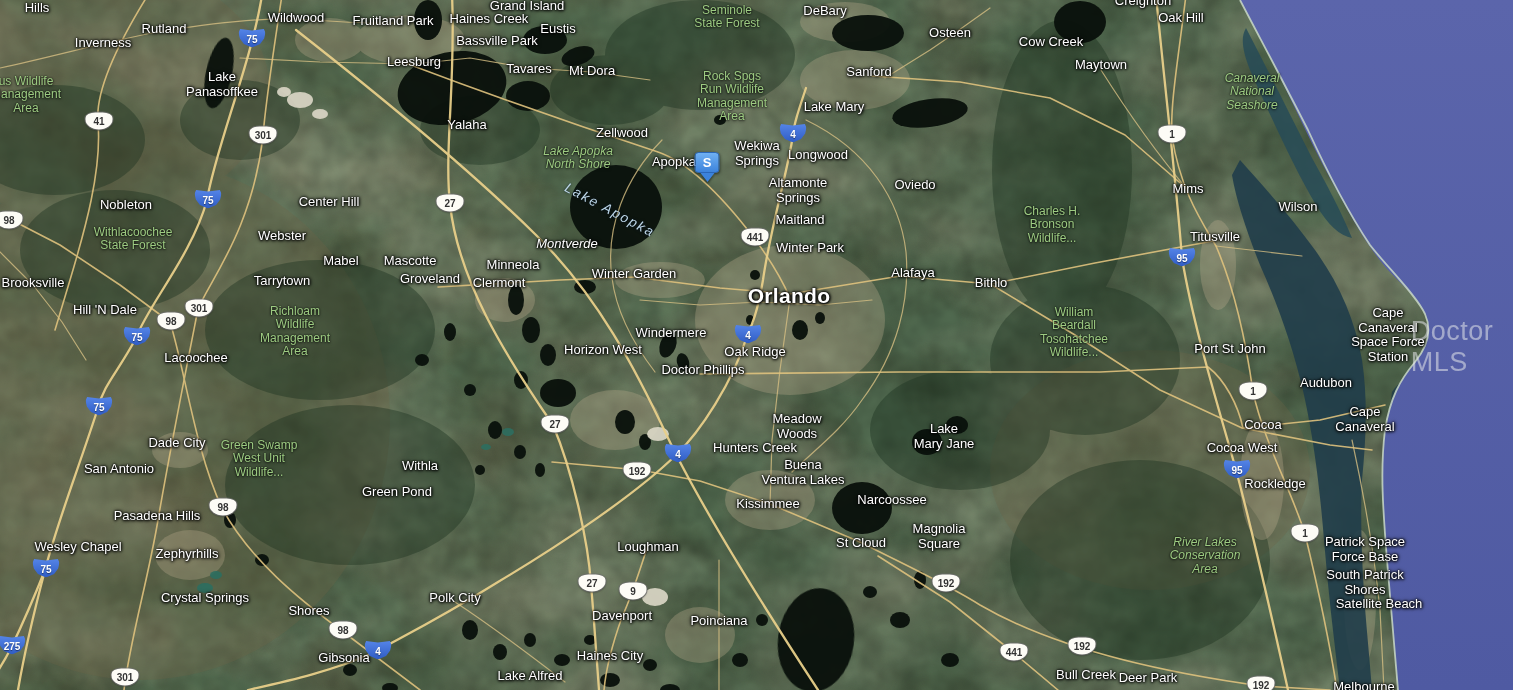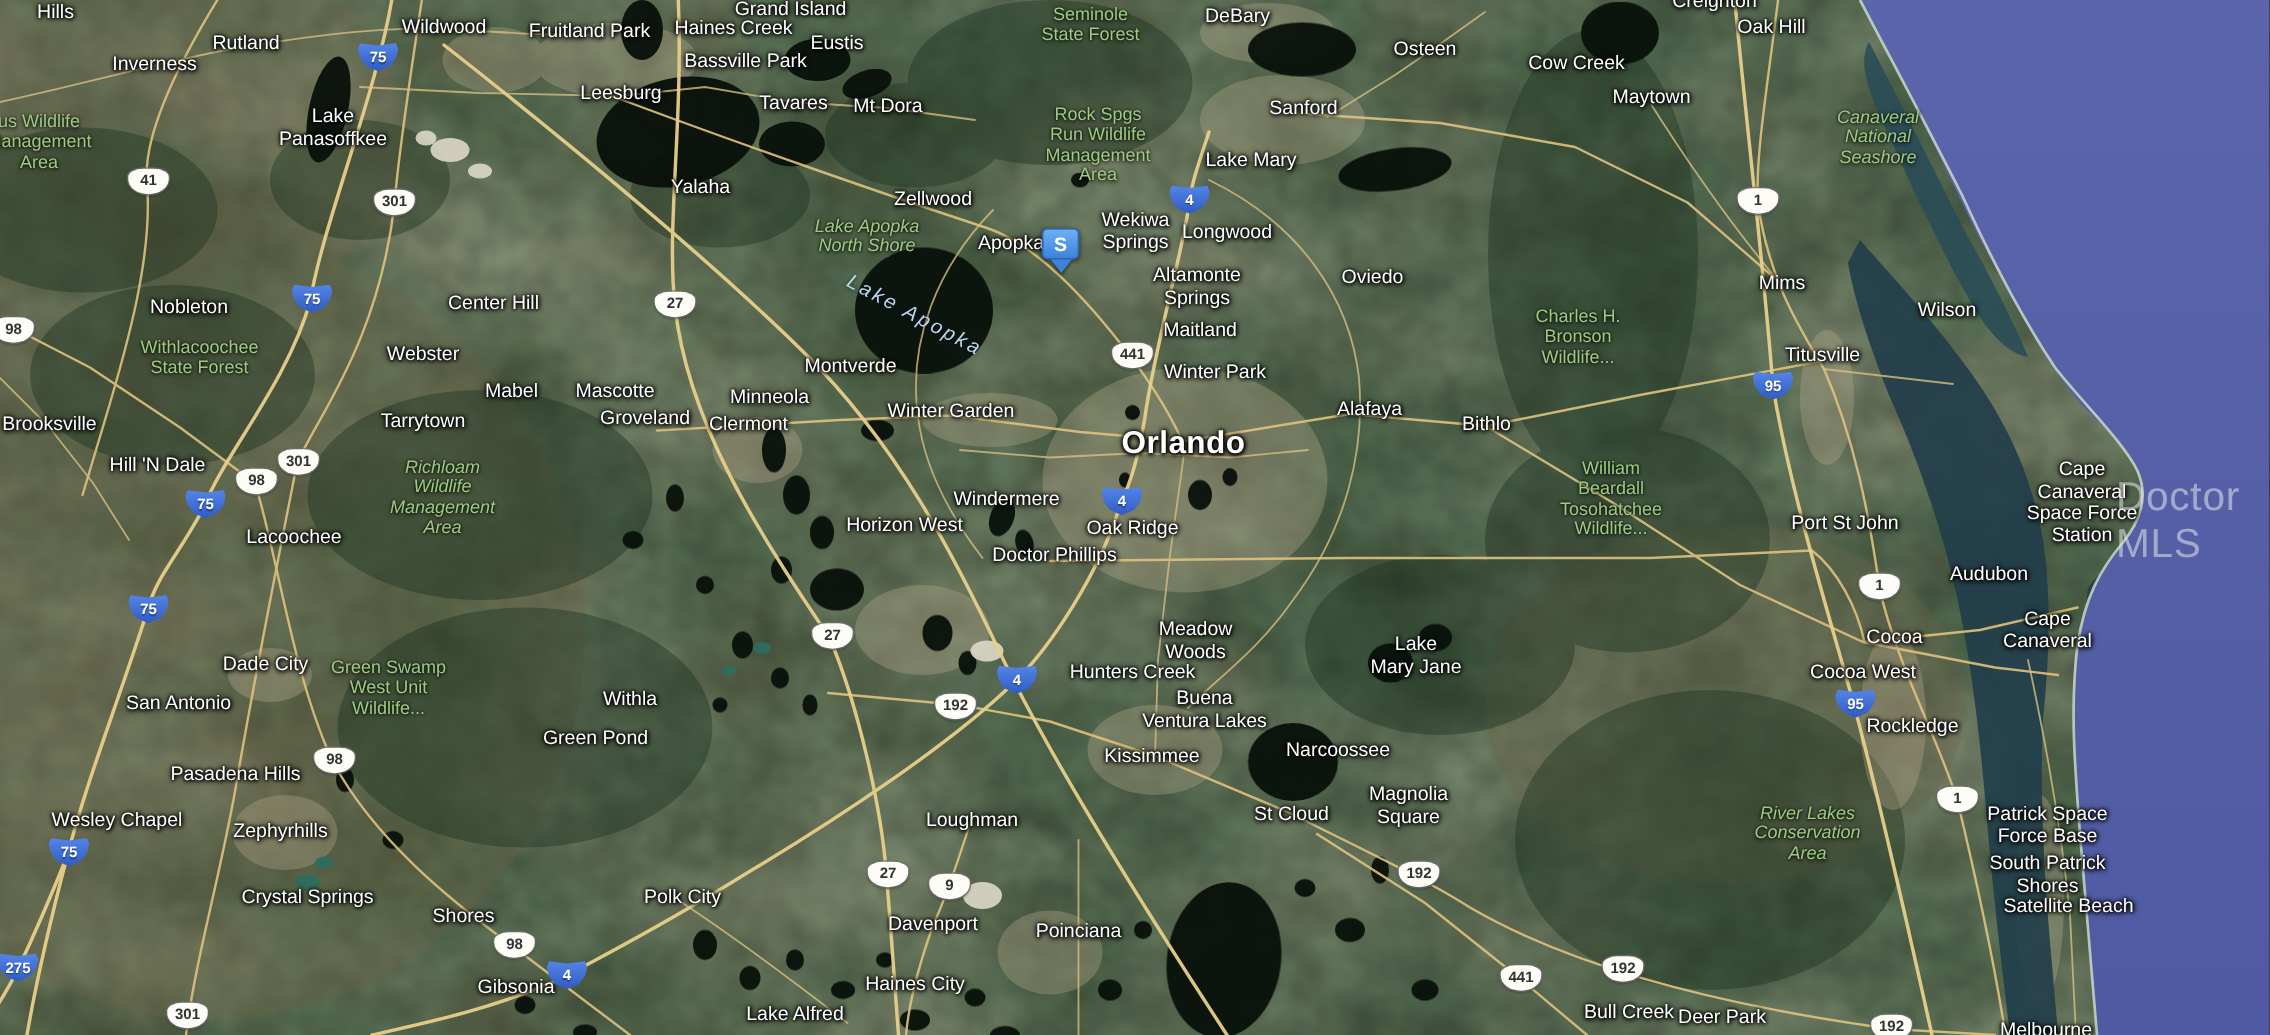--- a/index.html
+++ b/index.html
@@ -268,21 +268,21 @@
       <div class="lbl city" style="left: 196px; top: 358px;">Lacoochee</div>
       <div class="lbl city" style="left: 674px; top: 162px;">Apopka</div>
       <div class="lbl city" style="left: 757px; top: 154px;">Wekiwa
 Springs</div>
       <div class="lbl city" style="left: 818px; top: 155px;">Longwood</div>
       <div class="lbl city" style="left: 798px; top: 191px;">Altamonte
 Springs</div>
       <div class="lbl city" style="left: 915px; top: 185px;">Oviedo</div>
       <div class="lbl city" style="left: 800px; top: 220px;">Maitland</div>
       <div class="lbl city" style="left: 810px; top: 248px;">Winter Park</div>
-      <div class="lbl city" style="left: 567px; top: 244px;">Montverde</div>
+      <div class="lbl city" style="left: 567px; top: 244px; font-style: italic;">Montverde</div>
       <div class="lbl city" style="left: 513px; top: 265px;">Minneola</div>
       <div class="lbl city" style="left: 430px; top: 279px;">Groveland</div>
       <div class="lbl city" style="left: 499px; top: 283px;">Clermont</div>
       <div class="lbl city" style="left: 634px; top: 274px;">Winter Garden</div>
       <div class="lbl city city-lg" style="left: 789px; top: 296px;">Orlando</div>
       <div class="lbl city" style="left: 913px; top: 273px;">Alafaya</div>
       <div class="lbl city" style="left: 991px; top: 283px;">Bithlo</div>
       <div class="lbl city" style="left: 1188px; top: 189px;">Mims</div>
       <div class="lbl city" style="left: 1298px; top: 207px;">Wilson</div>
       <div class="lbl city" style="left: 1215px; top: 237px;">Titusville</div>
@@ -341,21 +341,21 @@
 Management
 Area</div>
       <div class="lbl area" style="left: 727px; top: 17px;">Seminole
 State Forest</div>
       <div class="lbl area" style="left: 732px; top: 97px;">Rock Spgs
 Run Wildlife
 Management
 Area</div>
       <div class="lbl area" style="left: 133px; top: 239px;">Withlacoochee
 State Forest</div>
-      <div class="lbl area" style="left: 295px; top: 332px; font-style: italic;">Richloam
+      <div class="lbl area" style="left: 295px; top: 332px;">Richloam
 Wildlife
 Management
 Area</div>
       <div class="lbl area" style="left: 1052px; top: 225px;">Charles H.
 Bronson
 Wildlife...</div>
       <div class="lbl area" style="left: 1074px; top: 333px;">William
 Beardall
 Tosohatchee
 Wildlife...</div>

